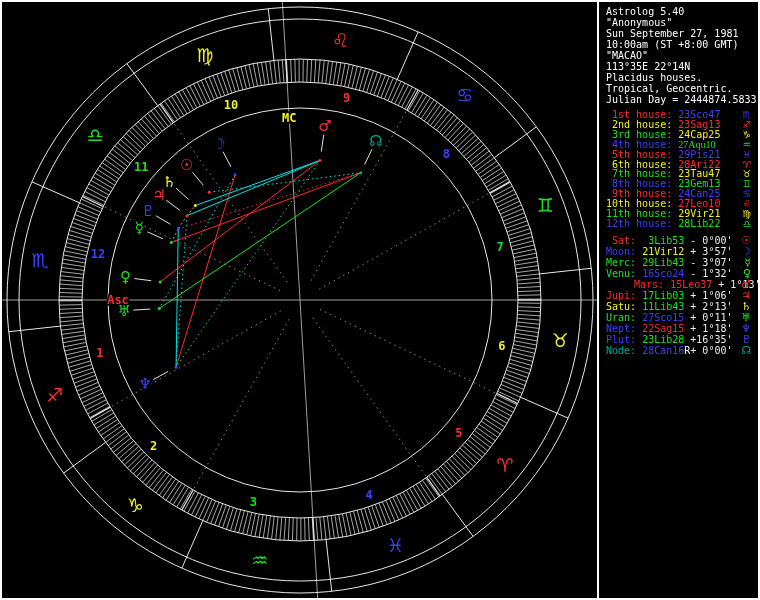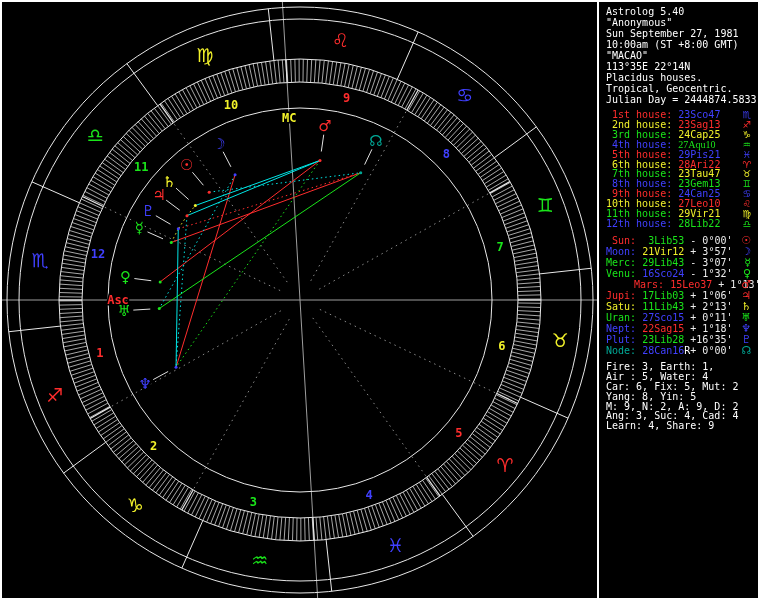--- a/index.html
+++ b/index.html
@@ -526,35 +526,26 @@
         <div class="hrow"><span style="color: rgb(255, 45, 45);"> 5th house:</span><span> </span><span style="color: rgb(64, 64, 255);">29Pis21</span><span class="glyph" style="color: rgb(64, 64, 255);">♓</span></div>
         <div class="hrow"><span style="color: rgb(242, 242, 42);"> 6th house:</span><span> </span><span style="color: rgb(255, 45, 45);">28Ari22</span><span class="glyph" style="color: rgb(255, 45, 45);">♈</span></div>
         <div class="hrow"><span style="color: rgb(26, 229, 26);"> 7th house:</span><span> </span><span style="color: rgb(242, 242, 42);">23Tau47</span><span class="glyph" style="color: rgb(242, 242, 42);">♉</span></div>
         <div class="hrow"><span style="color: rgb(64, 64, 255);"> 8th house:</span><span> </span><span style="color: rgb(26, 229, 26);">23Gem13</span><span class="glyph" style="color: rgb(26, 229, 26);">♊</span></div>
         <div class="hrow"><span style="color: rgb(255, 45, 45); text-align: center;"> 9th house:</span><span> </span><span style="color: rgb(64, 64, 255);">24Can25</span><span class="glyph" style="color: rgb(64, 64, 255);">♋</span></div>
         <div class="hrow"><span style="color: rgb(242, 242, 42);">10th house:</span><span> </span><span style="color: rgb(255, 45, 45);">27Leo10</span><span class="glyph" style="color: rgb(255, 45, 45);">♌</span></div>
         <div class="hrow"><span style="color: rgb(26, 229, 26);">11th house:</span><span> </span><span style="color: rgb(242, 242, 42);">29Vir21</span><span class="glyph" style="color: rgb(242, 242, 42);">♍</span></div>
         <div class="hrow"><span style="color: rgb(64, 64, 255);">12th house:</span><span> </span><span style="color: rgb(26, 229, 26);">28Lib22</span><span class="glyph" style="color: rgb(26, 229, 26);">♎</span></div>
       </div>
     <div id="planets" class="planets">
-        <div class="prow"><span style="color: rgb(255, 45, 45);"> Sun:</span><span> </span><span style="color: rgb(26, 229, 26);"> 3Lib53</span><span style="color: rgb(255, 255, 255);"> </span><span style="color: rgb(236, 236, 236);">- 0°00'</span><span class="glyph" style="color: rgb(255, 45, 45);">☉</span></div>
+        <div class="prow"><span style="color: rgb(255, 45, 45);"> Sat:</span><span> </span><span style="color: rgb(26, 229, 26);"> 3Lib53</span><span style="color: rgb(255, 255, 255);"> </span><span style="color: rgb(236, 236, 236);">- 0°00'</span><span class="glyph" style="color: rgb(255, 45, 45);">☉</span></div>
         <div class="prow"><span style="color: rgb(64, 64, 255);">Moon:</span><span> </span><span style="color: rgb(242, 242, 42);">21Vir12</span><span style="color: rgb(255, 255, 255);"> </span><span style="color: rgb(236, 236, 236); margin-top: 44px;">+ 3°57'</span><span class="glyph" style="color: rgb(64, 64, 255);">☽</span></div>
         <div class="prow"><span style="color: rgb(26, 229, 26);">Merc:</span><span> </span><span style="color: rgb(26, 229, 26);">29Lib43</span><span style="color: rgb(255, 255, 255);"> </span><span style="color: rgb(236, 236, 236);">- 3°07'</span><span class="glyph" style="color: rgb(26, 229, 26);">☿</span></div>
         <div class="prow"><span style="color: rgb(26, 229, 26);">Venu:</span><span> </span><span style="color: rgb(64, 64, 255);">16Sco24</span><span style="color: rgb(255, 255, 255);"> </span><span style="color: rgb(236, 236, 236);">- 1°32'</span><span class="glyph" style="color: rgb(26, 229, 26);">♀</span></div>
         <div class="prow"><span style="color: rgb(255, 45, 45); margin-left: 28px;">Mars:</span><span> </span><span style="color: rgb(255, 45, 45);">15Leo37</span><span style="color: rgb(255, 255, 255);"> </span><span style="color: rgb(236, 236, 236);">+ 1°13'</span><span class="glyph" style="color: rgb(255, 45, 45);">♂</span></div>
         <div class="prow"><span style="color: rgb(255, 45, 45);">Jupi:</span><span> </span><span style="color: rgb(26, 229, 26);">17Lib03</span><span style="color: rgb(255, 255, 255);"> </span><span style="color: rgb(236, 236, 236);">+ 1°06'</span><span class="glyph" style="color: rgb(255, 45, 45);">♃</span></div>
         <div class="prow"><span style="color: rgb(242, 242, 42);">Satu:</span><span> </span><span style="color: rgb(26, 229, 26);">11Lib43</span><span style="color: rgb(255, 255, 255);"> </span><span style="color: rgb(236, 236, 236);">+ 2°13'</span><span class="glyph" style="color: rgb(242, 242, 42);">♄</span></div>
         <div class="prow"><span style="color: rgb(26, 229, 26);">Uran:</span><span> </span><span style="color: rgb(64, 64, 255);">27Sco15</span><span style="color: rgb(255, 255, 255);"> </span><span style="color: rgb(236, 236, 236);">+ 0°11'</span><span class="glyph" style="color: rgb(26, 229, 26);">♅</span></div>
         <div class="prow"><span style="color: rgb(64, 64, 255);">Nept:</span><span> </span><span style="color: rgb(255, 45, 45);">22Sag15</span><span style="color: rgb(255, 255, 255);"> </span><span style="color: rgb(236, 236, 236);">+ 1°18'</span><span class="glyph" style="color: rgb(64, 64, 255);">♆</span></div>
         <div class="prow"><span style="color: rgb(64, 64, 255);">Plut:</span><span> </span><span style="color: rgb(26, 229, 26); text-align: right;">23Lib28</span><span style="color: rgb(255, 255, 255);"> </span><span style="color: rgb(236, 236, 236);">+16°35'</span><span class="glyph" style="color: rgb(64, 64, 255);">♇</span></div>
         <div class="prow"><span style="color: rgb(0, 168, 150);">Node:</span><span> </span><span style="color: rgb(64, 64, 255);">28Can16</span><span style="color: rgb(255, 255, 255);">R</span><span style="color: rgb(236, 236, 236);">+ 0°00'</span><span class="glyph" style="color: rgb(0, 168, 150);">☊</span></div>
       </div>
-    <div id="stats" class="stats">
-        <div class="srow">Fire: 3, Earth: 1,</div>
-        <div class="srow">Air : 5, Water: 4</div>
-        <div class="srow">Car: 6, Fix: 5, Mut: 2</div>
-        <div class="srow">Yang: 8, Yin: 5</div>
-        <div class="srow">M: 9, N: 2, A: 9, D: 2</div>
-        <div class="srow">Ang: 3, Suc: 4, Cad: 4</div>
-        <div class="srow">Learn: 4, Share: 9</div>
-      </div>
   </div>
 </div>
 
 </body></html>

